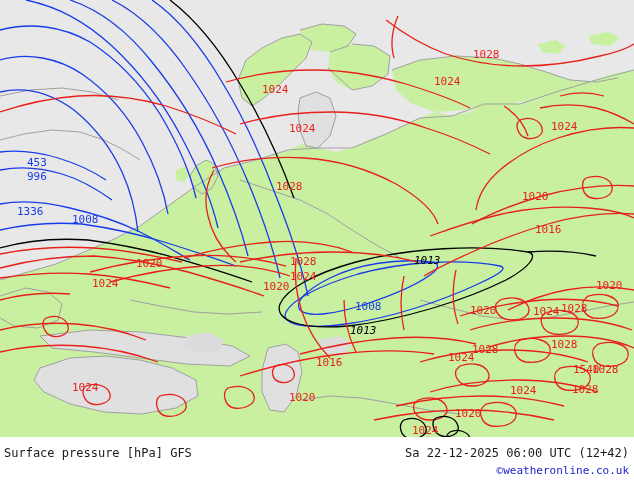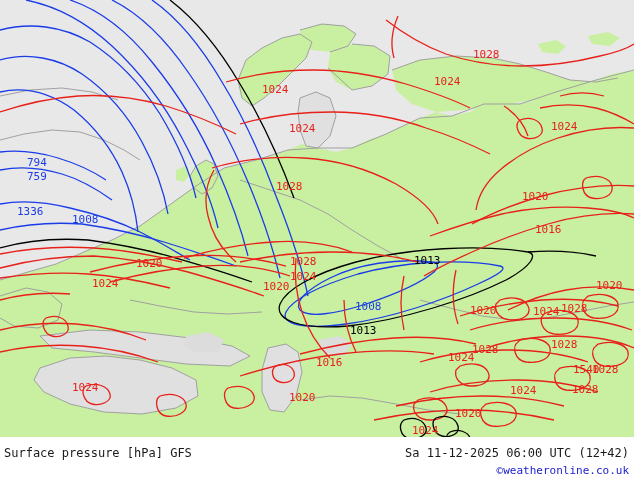--- a/index.html
+++ b/index.html
@@ -11,21 +11,21 @@
   #map{position:absolute;left:0;top:0;width:634px;height:437px;
        background:#e8e8e8;overflow:hidden;}
   #map svg{position:absolute;left:0;top:0;}
 
   
   .lbl{position:absolute;font-family:"DejaVu Sans Mono","Liberation Mono",monospace;
        font-size:11px;line-height:11px;letter-spacing:0px;white-space:nowrap;
        background:transparent;}
   .lbl.red{color:#e8201a;}
   .lbl.blue{color:#1a3ce8;}
-  .lbl.black{color:#000000;}
+  .lbl.black{color:#000000;font-style:italic;}
 
   
   #footer{position:absolute;left:0;top:437px;width:634px;height:71px;background:#ffffff;}
   #title{position:absolute;left:4px;top:9px;font-size:12px;color:#1a1a1a;
          font-family:"DejaVu Sans Mono","Liberation Mono",monospace;white-space:nowrap;}
   #runstamp{position:absolute;right:5px;top:9px;font-size:12px;color:#1a1a1a;
             font-family:"DejaVu Sans Mono","Liberation Mono",monospace;white-space:nowrap;}
   #credit{position:absolute;right:5px;top:27px;font-size:11px;color:#2020d0;
           font-family:"DejaVu Sans Mono","Liberation Mono",monospace;white-space:nowrap;text-align:right;}
 </style>
@@ -214,22 +214,22 @@
       </g>
 
       <g stroke="#000000" stroke-width="1.3" fill="none">
         <path d="M404,420 C414,416 424,420 426,428 C428,436 416,440 408,438 C400,436 398,424 404,420 Z"></path>
         <path d="M436,418 C446,414 456,418 458,426 C460,434 450,438 442,436 C434,434 430,422 436,418 Z"></path>
         <path d="M450,432 C458,428 468,432 470,438 C472,444 462,448 454,446 C446,444 444,436 450,432 Z"></path>
       </g>
     </svg>
 
     <div id="labels">
-        <div class="lbl blue" style="left: 27px; top: 157px; color: rgb(26, 60, 232);">794</div>
-        <div class="lbl blue" style="left: 27px; top: 171px; color: rgb(26, 60, 232);">759</div>
+        <div class="lbl blue" style="left: 27px; top: 157px; color: rgb(26, 60, 232);">453</div>
+        <div class="lbl blue" style="left: 27px; top: 171px; color: rgb(26, 60, 232);">996</div>
         <div class="lbl blue" style="left: 17px; top: 206px; color: rgb(26, 60, 232);">1336</div>
         <div class="lbl blue" style="left: 72px; top: 214px; color: rgb(26, 60, 232);">1008</div>
         <div class="lbl red" style="left: 262px; top: 84px; color: rgb(232, 32, 26);">1024</div>
         <div class="lbl red" style="left: 289px; top: 123px; color: rgb(232, 32, 26);">1024</div>
         <div class="lbl red" style="left: 473px; top: 49px; color: rgb(232, 32, 26);">1028</div>
         <div class="lbl red" style="left: 434px; top: 76px; color: rgb(232, 32, 26);">1024</div>
         <div class="lbl red" style="left: 551px; top: 121px; color: rgb(232, 32, 26);">1024</div>
         <div class="lbl red" style="left: 276px; top: 181px; color: rgb(232, 32, 26);">1028</div>
         <div class="lbl red" style="left: 522px; top: 191px; color: rgb(232, 32, 26);">1020</div>
         <div class="lbl red" style="left: 535px; top: 224px; color: rgb(232, 32, 26);">1016</div>
@@ -255,17 +255,17 @@
         <div class="lbl red" style="left: 572px; top: 384px; color: rgb(232, 32, 26);">1028</div>
         <div class="lbl red" style="left: 72px; top: 382px; color: rgb(232, 32, 26);">1024</div>
         <div class="lbl red" style="left: 289px; top: 392px; color: rgb(232, 32, 26);">1020</div>
         <div class="lbl red" style="left: 455px; top: 408px; color: rgb(232, 32, 26);">1020</div>
         <div class="lbl red" style="left: 412px; top: 425px; color: rgb(232, 32, 26);">1024</div>
       </div>
   </div>
 
   <div id="footer">
     <div id="title">Surface pressure [hPa] GFS</div>
-    <div id="runstamp">Sa 11-12-2025 06:00 UTC (12+42)</div>
+    <div id="runstamp">Sa 22-12-2025 06:00 UTC (12+42)</div>
     <div id="credit">©weatheronline.co.uk</div>
   </div>
 
 </div>
 
 </body></html>

